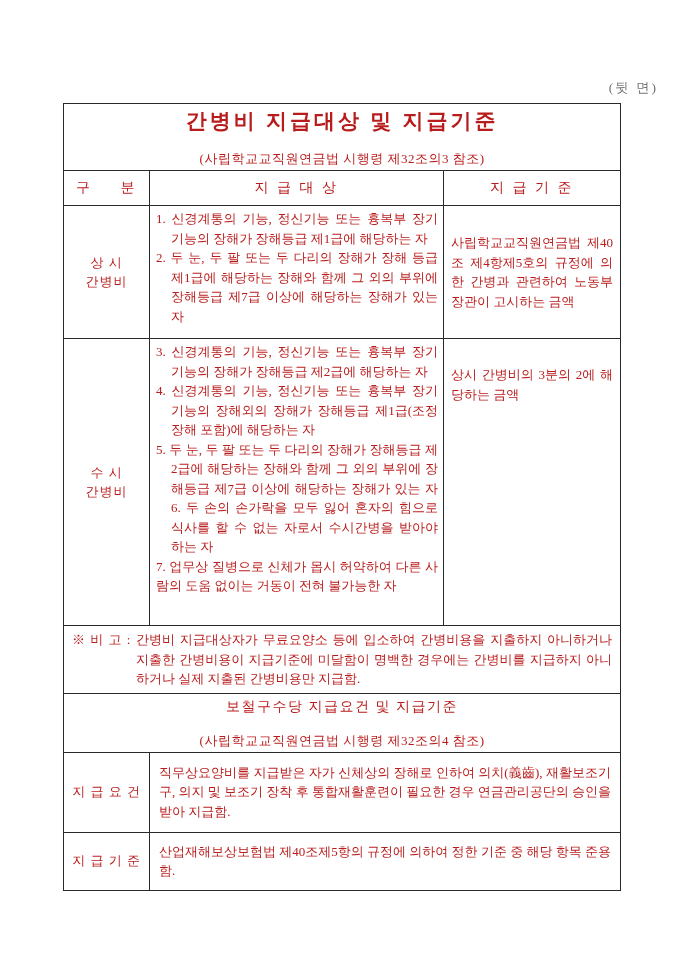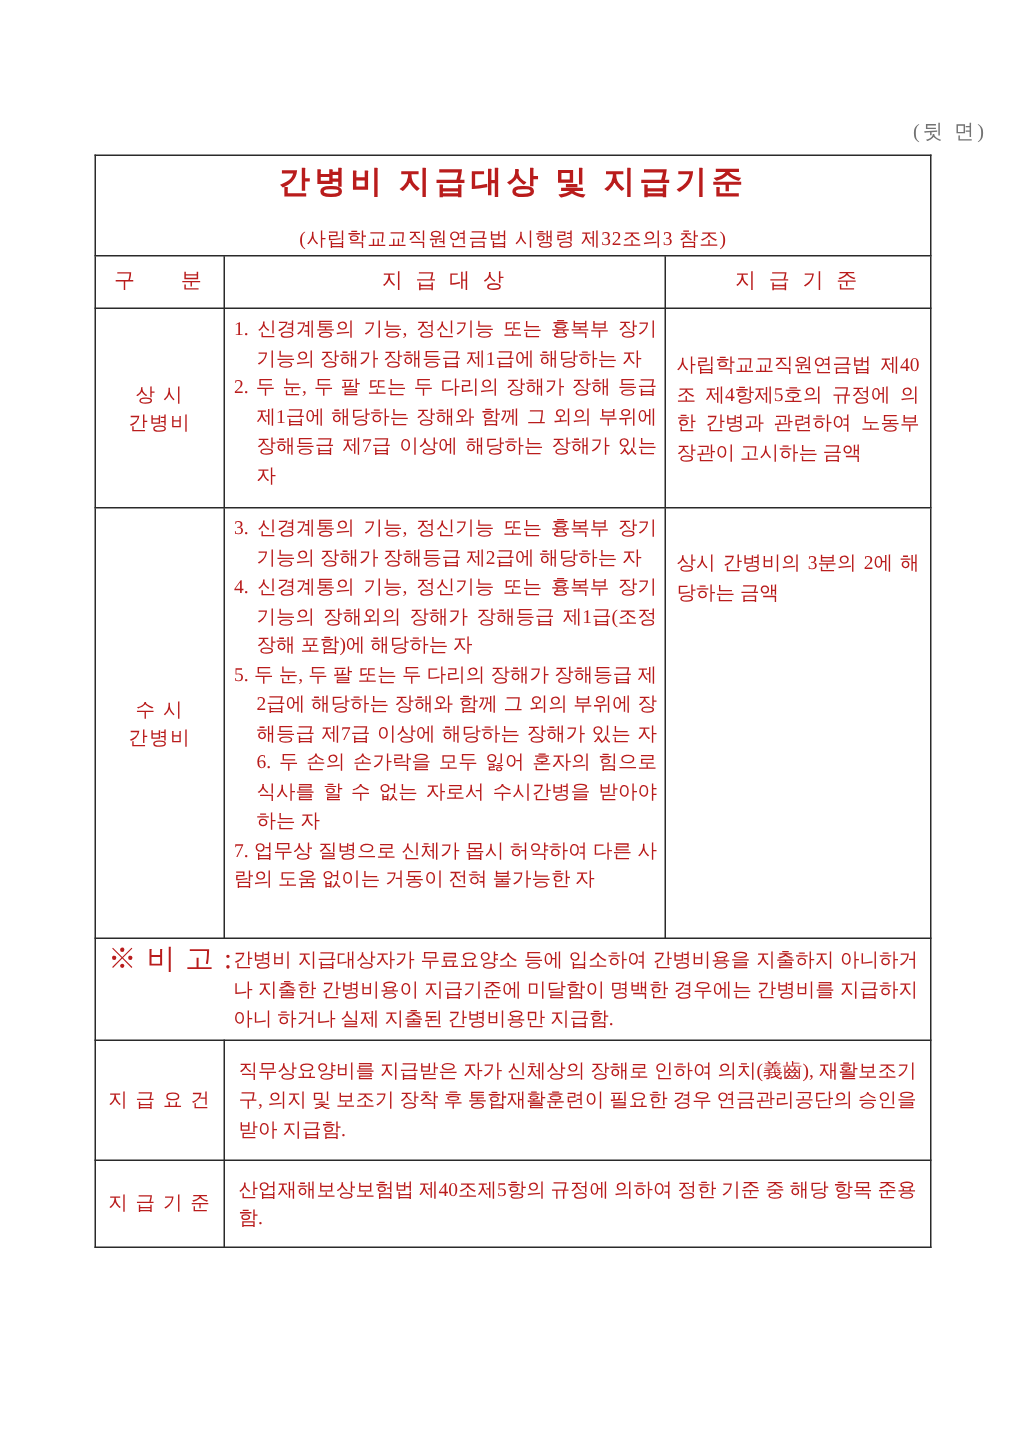--- a/index.html
+++ b/index.html
@@ -60,21 +60,21 @@
   .titem.no-hang { padding-left: 0; text-indent: 0; }
   
   td.std-cell { padding: 4px 7px; text-align: justify; }
   td.std-middle { vertical-align: middle; }
   td.std-top { vertical-align: top; padding-top: 26px; }
   tr.row1 td { height: 133px; }
   tr.row2 td { height: 287px; }
   
   td.remark-cell { height: 62px; vertical-align: middle; padding: 4px 8px; }
   .remark-wrap { display: flex; align-items: flex-start; }
-  .remark-label { flex: 0 0 64px; font-size: 19px; letter-spacing: 1px; white-space: nowrap; }
+  .remark-label { flex: 0 0 64px; font-size: 13px; letter-spacing: 1px; white-space: nowrap; }
   .remark-text { flex: 1; text-align: justify; }
   
   td.title-cell2 { height: 50px; text-align: center; vertical-align: middle; padding: 3px 0; }
   .second-title { font-size: 14px; letter-spacing: 1.5px; line-height: 19px; }
   
   tr.req-row td { height: 80px; }
   tr.crit-row td { height: 58px; }
   td.body-cell { vertical-align: middle; padding: 4px 9px; text-align: justify; }
 </style>
 </head>
@@ -131,20 +131,26 @@
 
     <tr>
       <td class="remark-cell" colspan="3">
         <div class="remark-wrap">
           <span class="remark-label">※ 비 고 :</span>
           <span class="remark-text">간병비 지급대상자가 무료요양소 등에 입소하여 간병비용을 지출하지 아니하거나 지출한 간병비용이 지급기준에 미달함이 명백한 경우에는 간병비를 지급하지 아니 하거나 실제 지출된 간병비용만 지급함.</span>
         </div>
       </td>
     </tr>
 
+    <tr>
+      <td class="title-cell2" colspan="3">
+        <div class="second-title">보철구수당 지급요건 및 지급기준</div>
+        <div class="sub-title">(사립학교교직원연금법 시행령 제32조의4 참조)</div>
+      </td>
+    </tr>
 
     <tr class="req-row">
       <td class="cat-cell">지 급 요 건</td>
       <td class="body-cell" colspan="2">직무상요양비를 지급받은 자가 신체상의 장해로 인하여 의치(義齒), 재활보조기구, 의지 및 보조기 장착 후 통합재활훈련이 필요한 경우 연금관리공단의 승인을 받아 지급함.</td>
     </tr>
 
     <tr class="crit-row">
       <td class="cat-cell">지 급 기 준</td>
       <td class="body-cell" colspan="2">산업재해보상보험법 제40조제5항의 규정에 의하여 정한 기준 중 해당 항목 준용함.</td>
     </tr>

